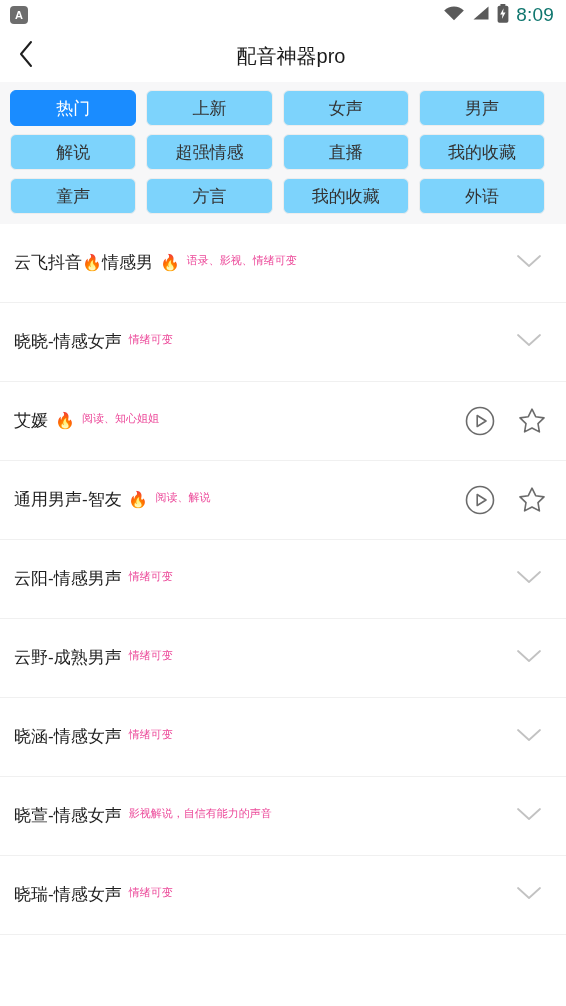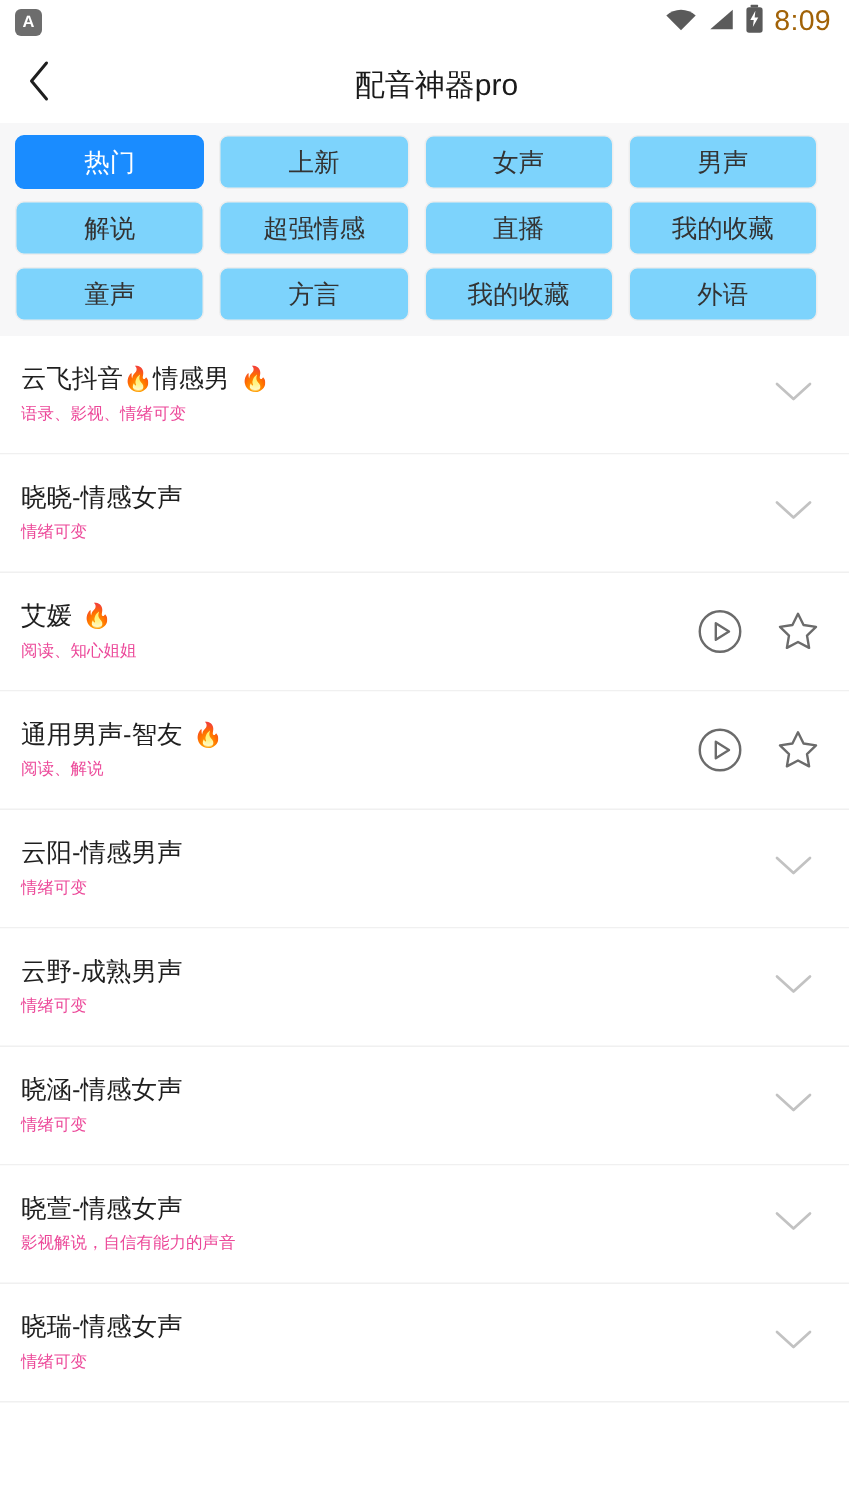--- a/index.html
+++ b/index.html
@@ -19,21 +19,21 @@
     background: #ffffff;
   }
   .sb-left { display: flex; align-items: center; gap: 6px; }
   .notif-icon {
     width: 18px; height: 18px; border-radius: 4px;
     background: #6d6d6d; color: #fff;
     display: flex; align-items: center; justify-content: center;
     font-size: 11px; font-weight: bold; line-height: 1;
   }
   .sb-right { display: flex; align-items: center; gap: 7px; color: #5a5a5a; }
-  .sb-time { font-size: 19px; color: #a16207; letter-spacing: .2px; }
+  .sb-time { font-size: 19px; color: #0f766e; letter-spacing: .2px; }
   .ico { display: block; }
 
   
   .titlebar {
     height: 52px; width: 100%;
     display: flex; align-items: center;
     position: relative; background: #ffffff;
   }
   .back-btn {
     width: 52px; height: 52px;
@@ -70,21 +70,21 @@
   .list { background: #ffffff; }
   .row {
     position: relative;
     height: 79px;
     padding: 0 14px 0 14px;
     display: flex; align-items: center; justify-content: space-between;
     border-bottom: 1px solid #f0f0f0;
     background: #ffffff;
     cursor: pointer;
   }
-  .row-text { display: flex; flex-direction: column; gap: 7px; min-width: 0; }
+  .row-text { display: flex; flex-direction: row; gap: 7px; min-width: 0; }
   .row-title {
     font-size: 17px; color: #1f1f1f; font-weight: 500;
     white-space: nowrap; line-height: 1.1;
   }
   .flame { color: #f4701f; font-size: 16px; }
   .row-sub {
     font-size: 11px; color: #ec4899; white-space: nowrap; line-height: 1.1;
   }
   .row-actions { display: flex; align-items: center; gap: 20px; padding-right: 4px; }
   .icon-btn { cursor: pointer; display: flex; align-items: center; justify-content: center; }

